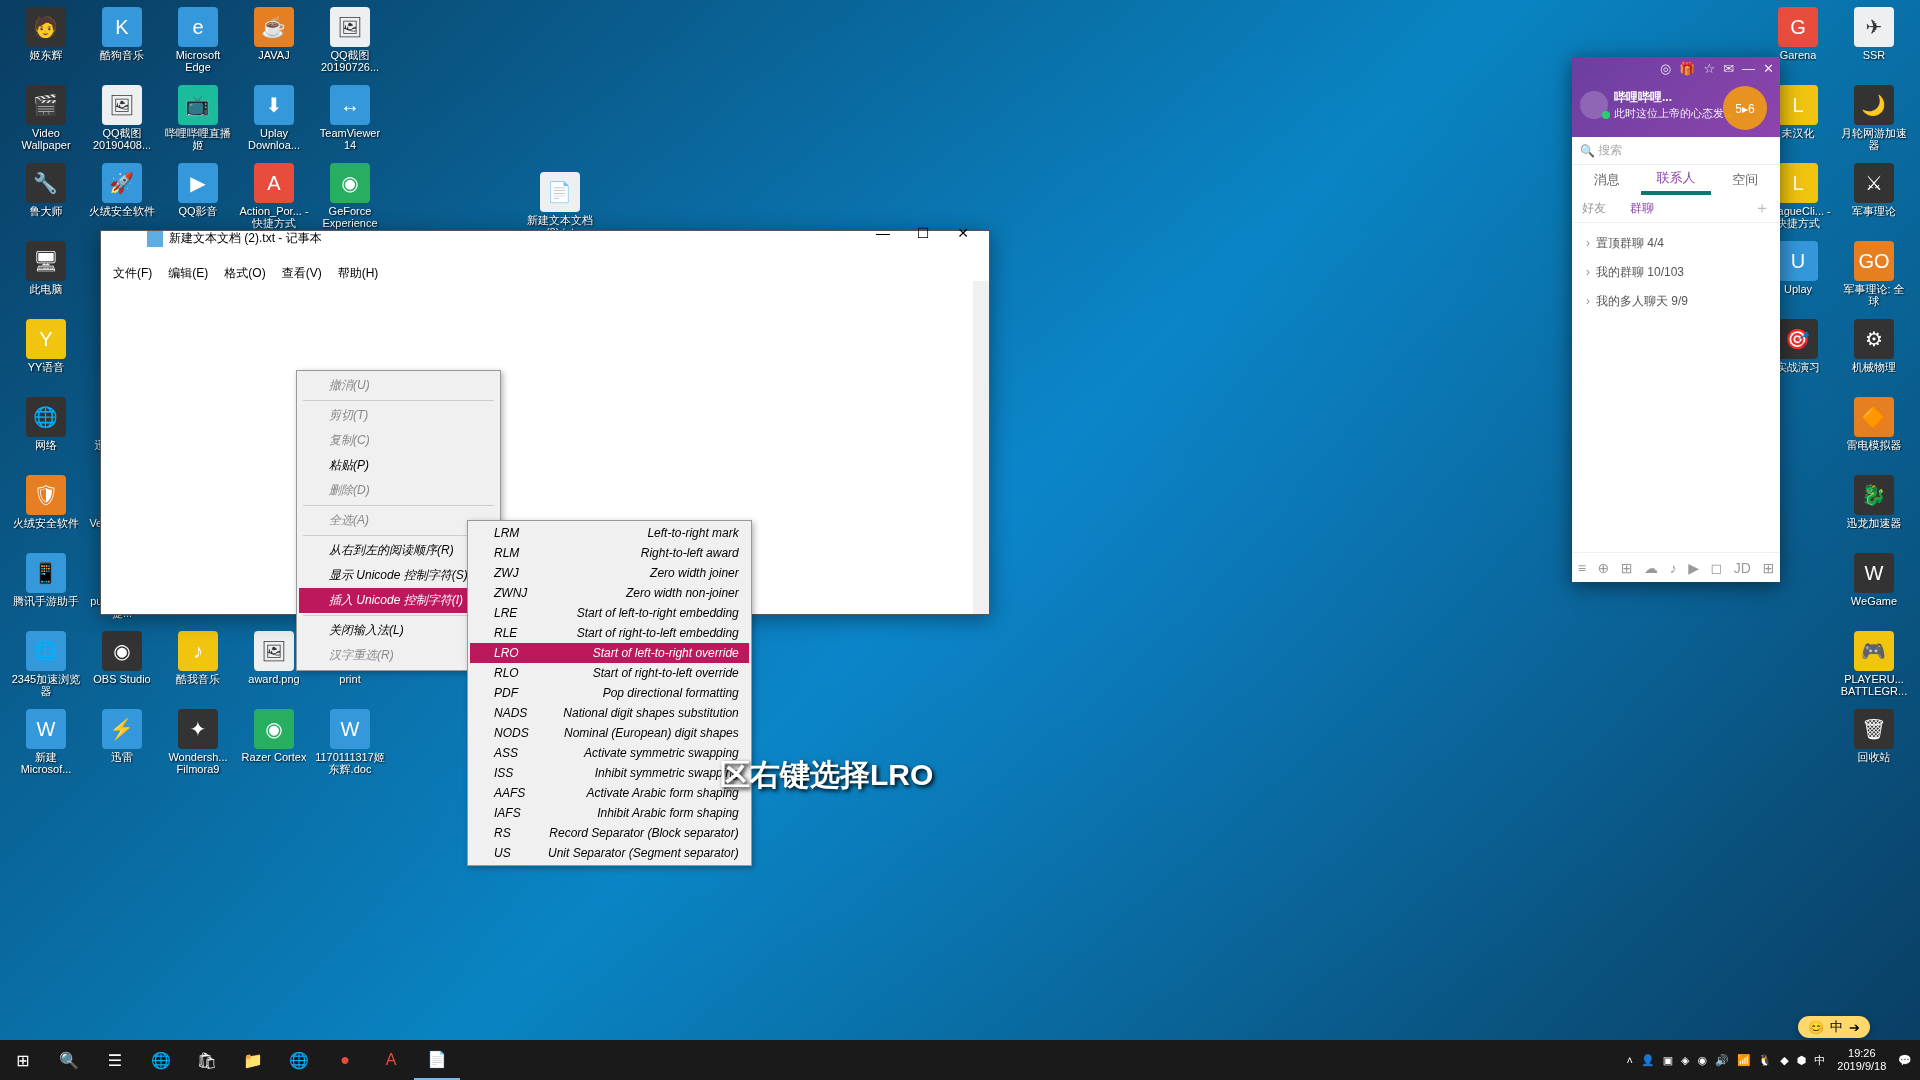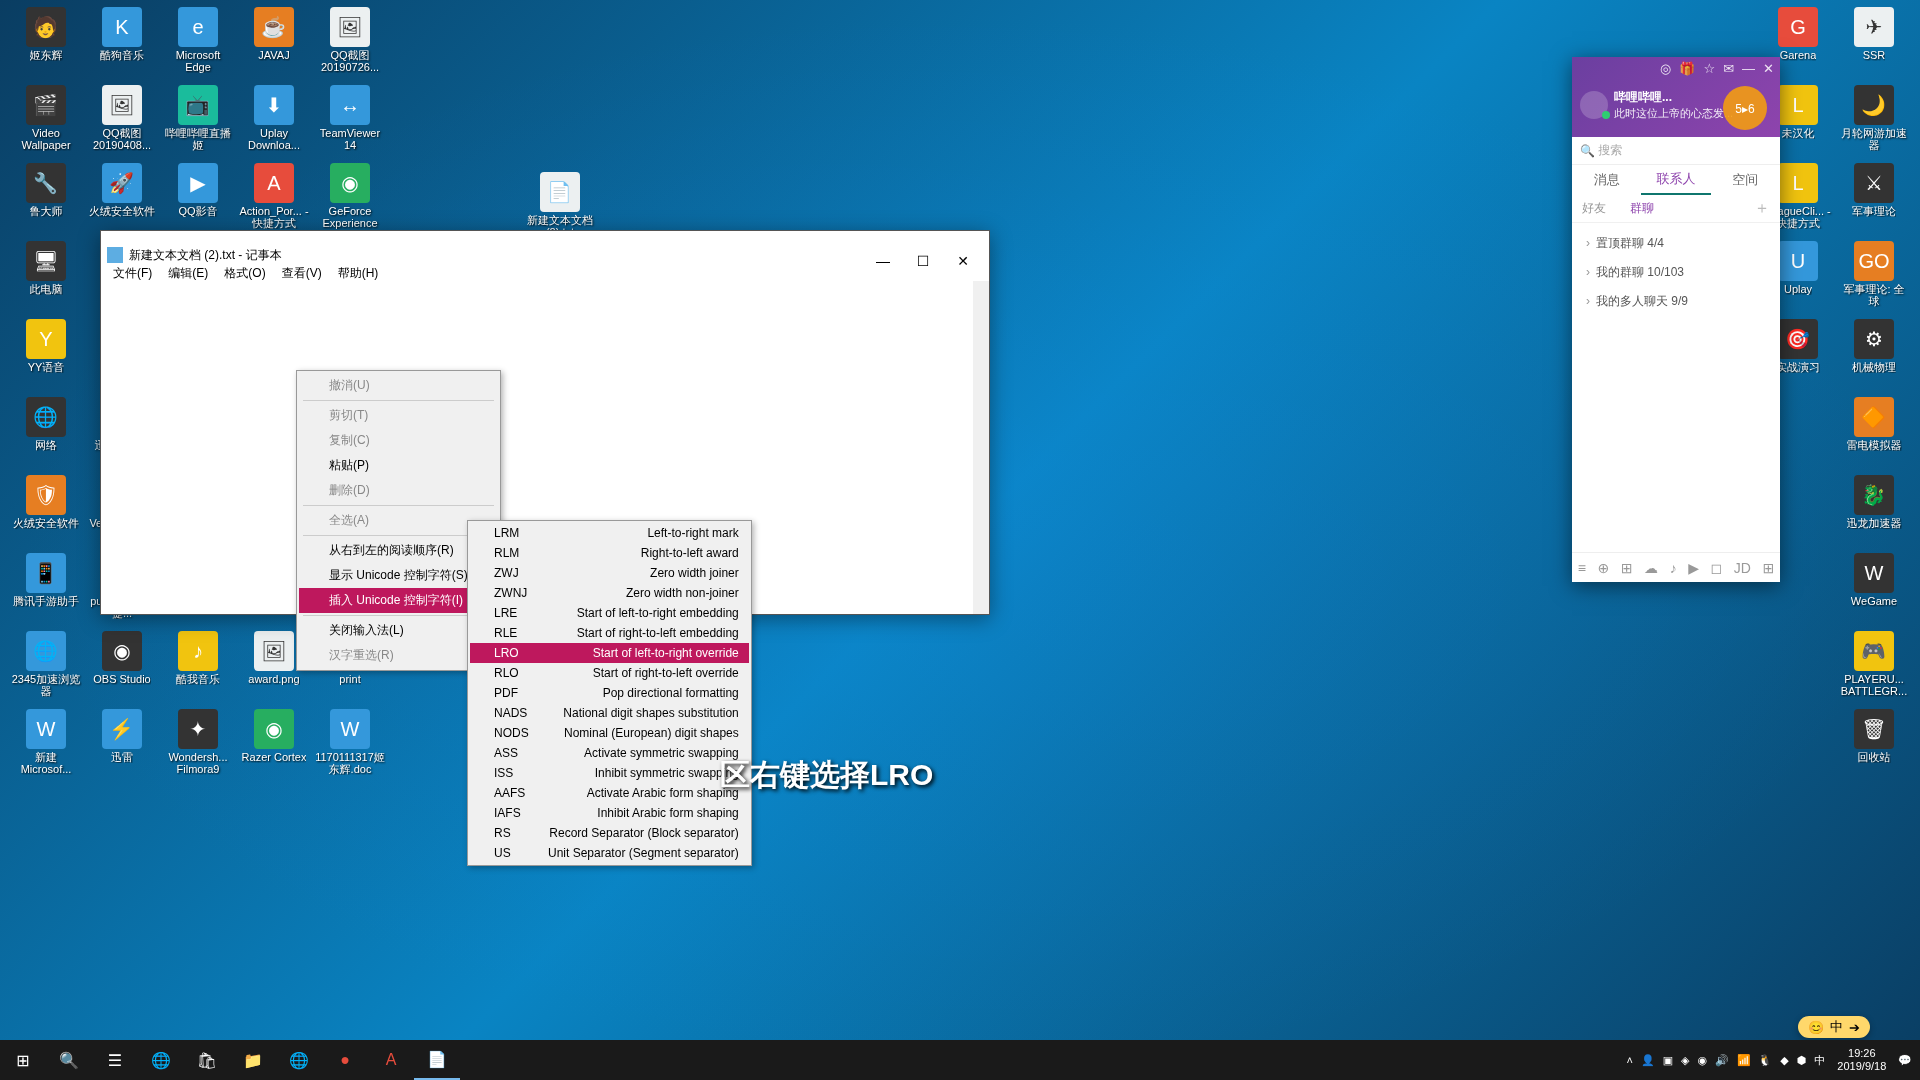--- a/index.html
+++ b/index.html
@@ -6,31 +6,31 @@
 body{width:1920px;height:1080px;background:linear-gradient(135deg,#0a3d62 0%,#0984c3 50%,#0a3d62 100%);overflow:hidden;position:relative;}
 .desktop{position:absolute;inset:0;}
 .desktop-bg{position:absolute;inset:0;background:radial-gradient(ellipse at center,#1e90ff22 0%,transparent 70%);}
 .icon-grid{position:absolute;top:5px;left:8px;display:grid;grid-template-columns:repeat(5,76px);grid-auto-rows:78px;gap:0;}
 .icon-grid-right{position:absolute;top:5px;right:8px;display:grid;grid-template-columns:repeat(2,76px);grid-auto-rows:78px;gap:0;}
 .desk-icon{display:flex;flex-direction:column;align-items:center;justify-content:flex-start;color:#fff;font-size:11px;text-align:center;cursor:pointer;padding:2px;}
 .desk-icon .ic{width:40px;height:40px;border-radius:4px;margin-bottom:2px;display:flex;align-items:center;justify-content:center;font-size:20px;}
 .desk-icon .lbl{text-shadow:1px 1px 2px #000;line-height:1.1;max-width:72px;overflow:hidden;}
 
 .notepad{position:absolute;left:100px;top:230px;width:890px;height:385px;background:#fff;border:1px solid #555;box-shadow:0 4px 20px rgba(0,0,0,.4);}
-.np-title{height:28px;background:#fff;display:flex;align-items:flex-start;padding:16px 6px;font-size:12px;color:#000;}
+.np-title{height:28px;background:#fff;display:flex;align-items:flex-end;padding:16px 6px;font-size:12px;color:#000;margin-left:40px;}
 .np-title .ico{width:16px;height:16px;background:#5dade2;margin-right:6px;}
 .np-title .ctrls{margin-left:auto;display:flex;}
 .np-title .ctrl{width:40px;height:28px;display:flex;align-items:center;justify-content:center;cursor:pointer;font-size:14px;}
 .np-menu{height:22px;display:flex;padding:0 4px;font-size:12px;border-bottom:1px solid #eee;}
 .np-menu .m{padding:2px 8px;cursor:pointer;}
 .np-area{position:absolute;top:50px;left:0;right:0;bottom:0;background:#fff;}
 .np-area .scroll{position:absolute;right:0;top:0;width:16px;height:100%;background:#f0f0f0;}
 
 .ctx{position:absolute;background:#f0f0f0;border:1px solid #999;box-shadow:2px 2px 6px rgba(0,0,0,.3);font-size:12px;min-width:170px;padding:2px;}
-.ctx .row{padding:4px 30px 4px 30px;cursor:pointer;color:#000;white-space:nowrap;position:relative;}
+.ctx .row{padding:4px 30px 4px 30px;cursor:pointer;color:#000;white-space:nowrap;position:relative;font-style:italic;}
 .ctx .row.disabled{color:#888;cursor:default;}
 .ctx .row.hov{background:#be185d;color:#fff;}
 .ctx .row .arrow{position:absolute;right:6px;}
 .ctx hr{border:none;border-top:1px solid #ccc;margin:2px 4px;}
 .ctx1{left:296px;top:370px;}
 .ctx2{left:467px;top:520px;min-width:255px;}
 .ctx2 .row{display:flex;justify-content:center;padding:3px 10px 3px 24px;}
 .ctx2 .row .code{min-width:54px;}
 .ctx2 .row .desc{text-align:right;flex:1;}
 
@@ -40,21 +40,21 @@
 .qq-head .toolbar span{cursor:pointer;opacity:.85;}
 .qq-head .info{position:absolute;top:32px;left:42px;font-size:12px;}
 .qq-head .info .name{font-weight:bold;}
 .qq-head .info .sig{font-size:11px;opacity:.9;}
 .qq-head .av{position:absolute;left:8px;top:34px;width:28px;height:28px;border-radius:50%;background:#fff3;}
 .qq-head .dot{position:absolute;left:30px;top:54px;width:8px;height:8px;border-radius:50%;background:#2ecc71;}
 .qq-head .badge{position:absolute;right:10px;top:26px;width:50px;height:50px;}
 .qq-search{height:28px;background:#fff;border-bottom:1px solid #eee;display:flex;align-items:center;padding:0 8px;font-size:12px;color:#aaa;}
 .qq-tabs{height:30px;display:flex;font-size:13px;justify-content:center;}
 .qq-tabs .t{flex:1;display:flex;align-items:center;justify-content:center;cursor:pointer;color:#666;}
-.qq-tabs .t.active{color:#8e44ad;border-bottom:2px solid #0f766e;}
+.qq-tabs .t.active{color:#8e44ad;border-bottom:4px solid #0f766e;}
 .qq-subtabs{height:28px;display:flex;align-items:center;padding:0 10px;font-size:12px;color:#999;gap:24px;border-bottom:1px solid #f0f0f0;}
 .qq-subtabs .st.active{color:#8e44ad;}
 .qq-subtabs .plus{margin-left:auto;color:#bbb;font-size:16px;cursor:pointer;}
 .qq-list{padding:6px 0;}
 .qq-list .grp{padding:6px 14px;font-size:12px;color:#555;cursor:pointer;}
 .qq-list .grp::before{content:"›";margin-right:6px;color:#999;}
 .qq-foot{position:absolute;bottom:0;left:0;right:0;height:30px;border-top:1px solid #eee;display:flex;align-items:center;justify-content:space-around;color:#999;font-size:14px;}
 .qq-foot span{cursor:pointer;}
 
 .caption{position:absolute;left:720px;top:755px;font-size:30px;font-weight:bold;color:#fff;text-shadow:2px 2px 4px #000;}

